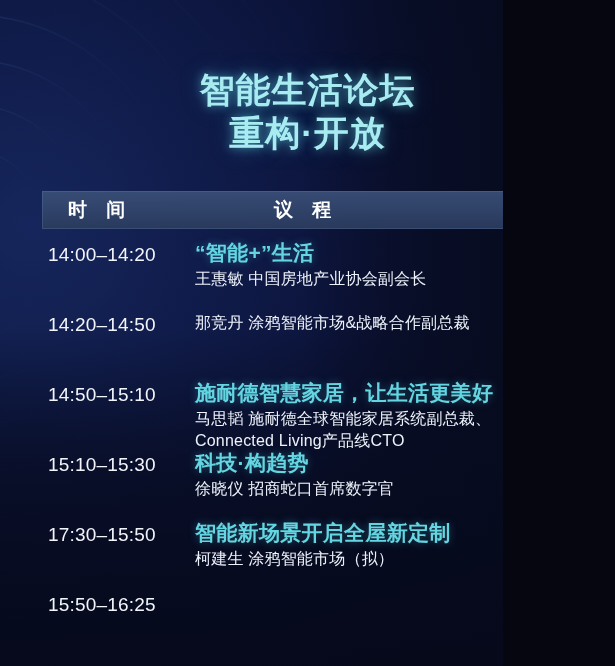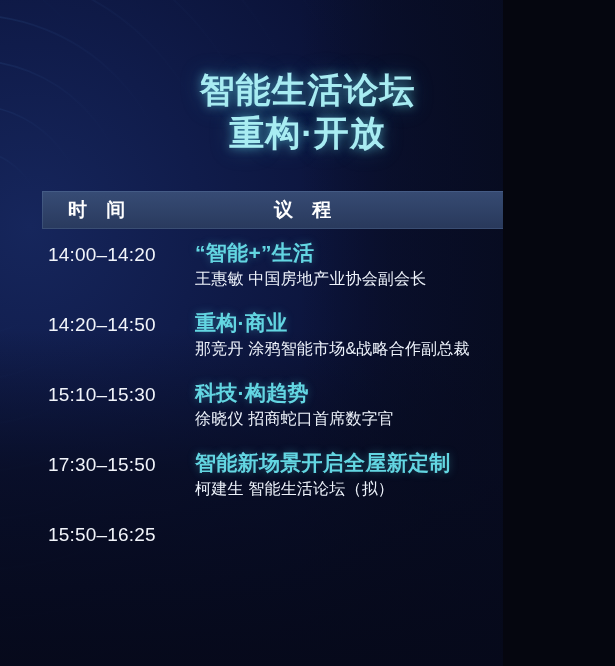--- a/index.html
+++ b/index.html
@@ -216,39 +216,46 @@
         <div class="time">14:00–14:20</div>
         <div class="agenda">
           <div class="session-title">“智能+”生活</div>
           <div class="speaker">王惠敏 中国房地产业协会副会长</div>
         </div>
       </div>
 
       <div class="row">
         <div class="time">14:20–14:50</div>
         <div class="agenda">
-          <div class="session-title">重构·商业</div>
           <div class="speaker">那竞丹 涂鸦智能市场&amp;战略合作副总裁</div>
         </div>
       </div>
 
+      <div class="row">
+        <div class="time">14:50–15:10</div>
+        <div class="agenda">
+          <div class="session-title">施耐德智慧家居，让生活更美好</div>
+          <div class="speaker">马思韬 施耐德全球智能家居系统副总裁、</div>
+          <div class="speaker-extra">Connected Living产品线CTO</div>
+        </div>
+      </div>
 
       <div class="row">
         <div class="time">15:10–15:30</div>
         <div class="agenda">
           <div class="session-title">科技·构趋势</div>
           <div class="speaker">徐晓仪 招商蛇口首席数字官</div>
         </div>
       </div>
 
       <div class="row">
         <div class="time">17:30–15:50</div>
         <div class="agenda">
           <div class="session-title">智能新场景开启全屋新定制</div>
-          <div class="speaker">柯建生 智能生活论坛（拟）</div>
+          <div class="speaker">柯建生 涂鸦智能市场（拟）</div>
         </div>
       </div>
 
       <div class="row">
         <div class="time">15:50–16:25</div>
       </div>
 
     </div>
   </div>
 </div>

